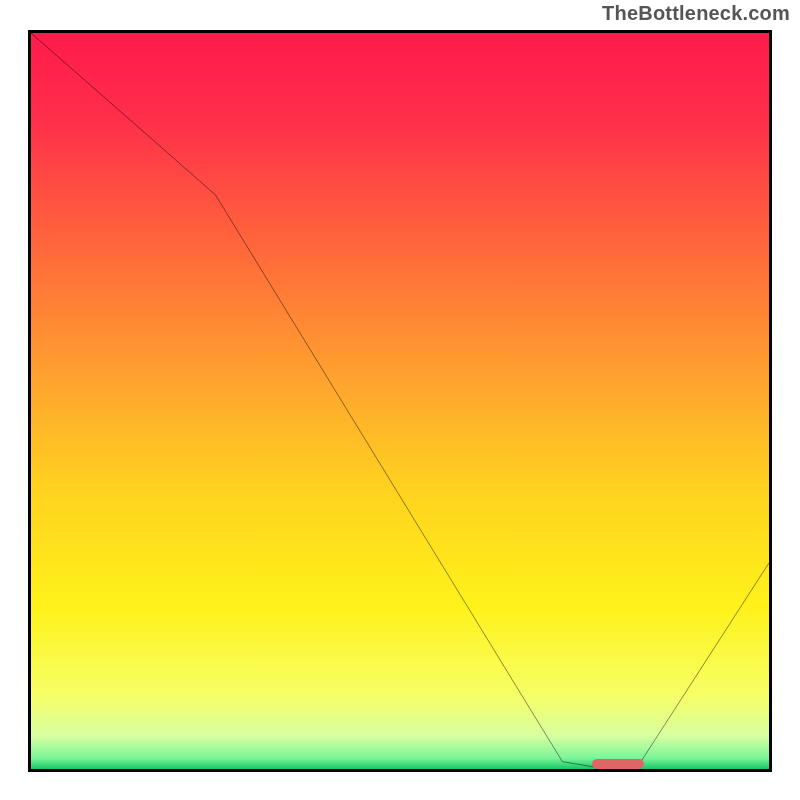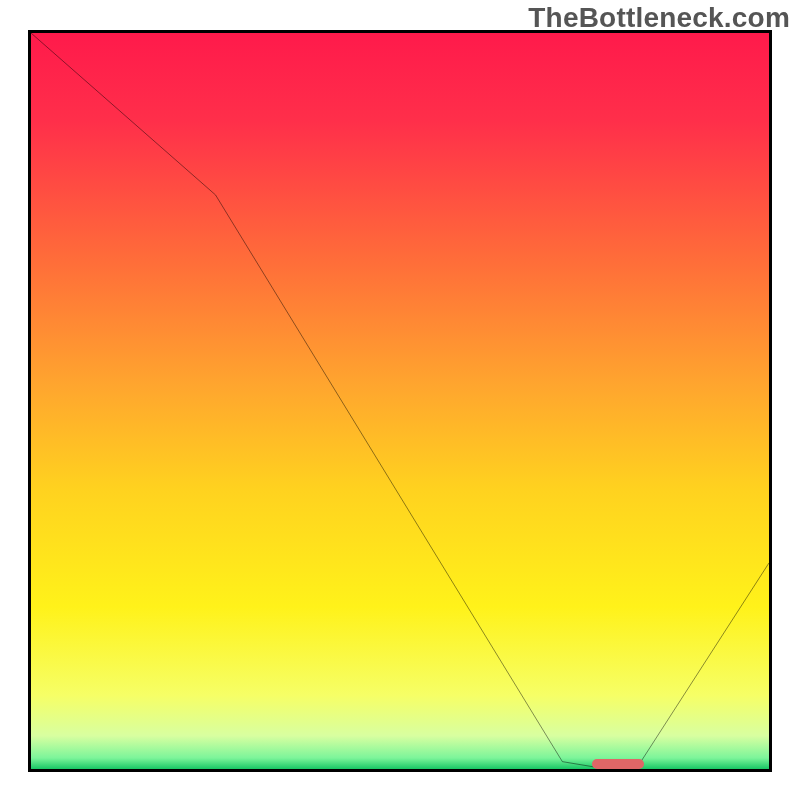--- a/index.html
+++ b/index.html
@@ -13,21 +13,21 @@
   }
   .wrap {
     position: relative;
     width: 800px;
     height: 800px;
   }
   .watermark {
     position: absolute;
     top: 2px;
     right: 10px;
-    font-size: 28px;
+    font-size: 20px;
     font-weight: bold;
     color: #555555;
     letter-spacing: 0.2px;
   }
   .plot-frame {
     position: absolute;
     left: 28px;
     top: 30px;
     width: 744px;   
     height: 742px;  

